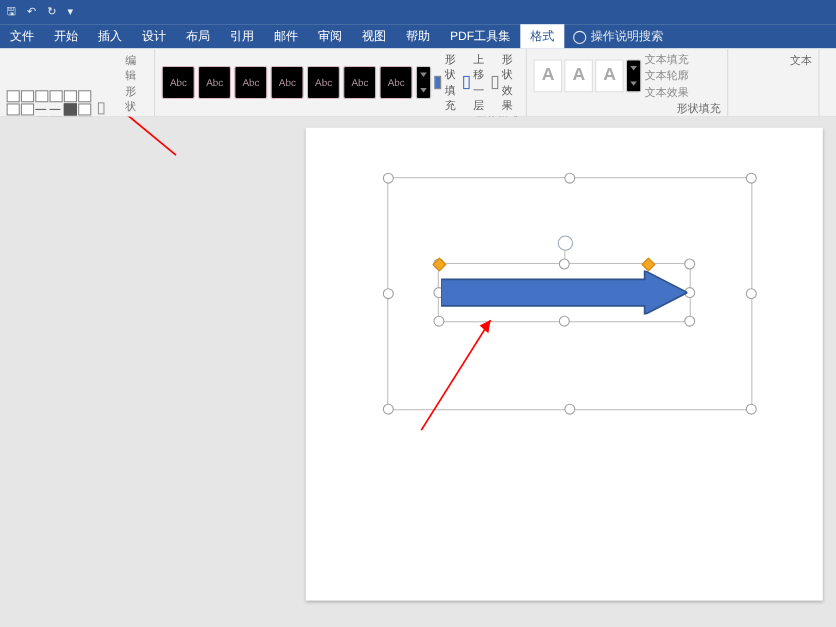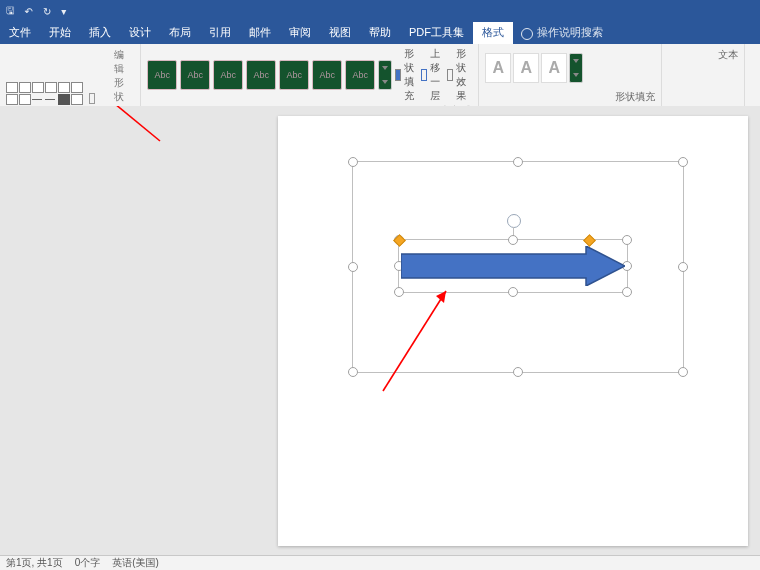--- a/index.html
+++ b/index.html
@@ -29,21 +29,21 @@
 
 .shape-grid{display:grid;grid-template-columns:repeat(6,12px);grid-auto-rows:11px;gap:1px}
 .sg{border:1px solid #888;width:10px;height:9px;background:#fff}
 .sg.line{border:none;border-top:1px solid #666;margin-top:5px;height:0}
 .sg.dark{background:#555;border-color:#555}
 .mini-btn{font-size:10px;color:#777;padding:1px 3px;display:flex;align-items:flex-end;gap:19px}
 .mini-btn .sq{width:9px;height:9px;border:1px solid #999}
 
 
 .style-gal{display:flex;gap:3px}
-.style-box{width:28px;height:28px;border:1px solid #d8b8c0;border-radius:2px;display:flex;align-items:center;justify-content:center;font-size:9px;color:#b097a0;background:#14532d}
+.style-box{width:28px;height:28px;border:1px solid #d8b8c0;border-radius:2px;display:flex;align-items:center;justify-content:center;font-size:9px;color:#b097a0;background:#000000}
 .style-box.more{width:12px;display:flex;flex-direction:column;justify-content:space-around;border-color:#ccc}
 .tri{width:0;height:0;border-left:3px solid transparent;border-right:3px solid transparent;border-top:4px solid #888;margin:0 auto}
 
 
 .fo-list{display:flex;flex-direction:row;gap:1px;font-size:10px;color:#555}
 .fo-item{display:flex;align-items:center;gap:3px}
 .sw{width:10px;height:10px;border:1px solid #888}
 
 
 .wa-gal{display:flex;gap:2px}
@@ -187,20 +187,25 @@
     <div class="group-body">
       <div class="wa-gal">
         <div class="wa">A</div>
         <div class="wa">A</div>
         <div class="wa">A</div>
         <div class="style-box more">
               <div class="tri"></div>
               <div class="tri"></div>
             </div>
       </div>
+      <div class="txt-col">
+        <div>文本填充</div>
+        <div>文本轮廓</div>
+        <div>文本效果</div>
+      </div>
     </div>
     <div class="group-label">形状填充</div>
   </div>
 
   <div class="group" style="flex:0 0 70px">
     <div class="group-label">文本</div>
   </div>
 
   <div class="group" style="flex:1;border-right:none">
     <div class="group-label">&nbsp;</div>
@@ -242,19 +247,14 @@
   <svg class="anno" style="left:65px;top:-40px" width="100" height="80">
     <line x1="95" y1="75" x2="10" y2="5" stroke="#ff0000" stroke-width="1.6"></line>
     <polygon points="10,5 20,7 14,15" fill="#ff0000"></polygon>
   </svg>
   <svg class="anno" style="left:378px;top:180px" width="80" height="110">
     <line x1="5" y1="105" x2="68" y2="5" stroke="#ff0000" stroke-width="1.6"></line>
     <polygon points="68,5 58,10 66,17" fill="#ff0000"></polygon>
   </svg>
 </div>
 
-<div class="status">
-  <span>第1页, 共1页</span>
-  <span>0个字</span>
-  <span>英语(美国)</span>
-</div>
 
 </div>
 
 </body></html>

